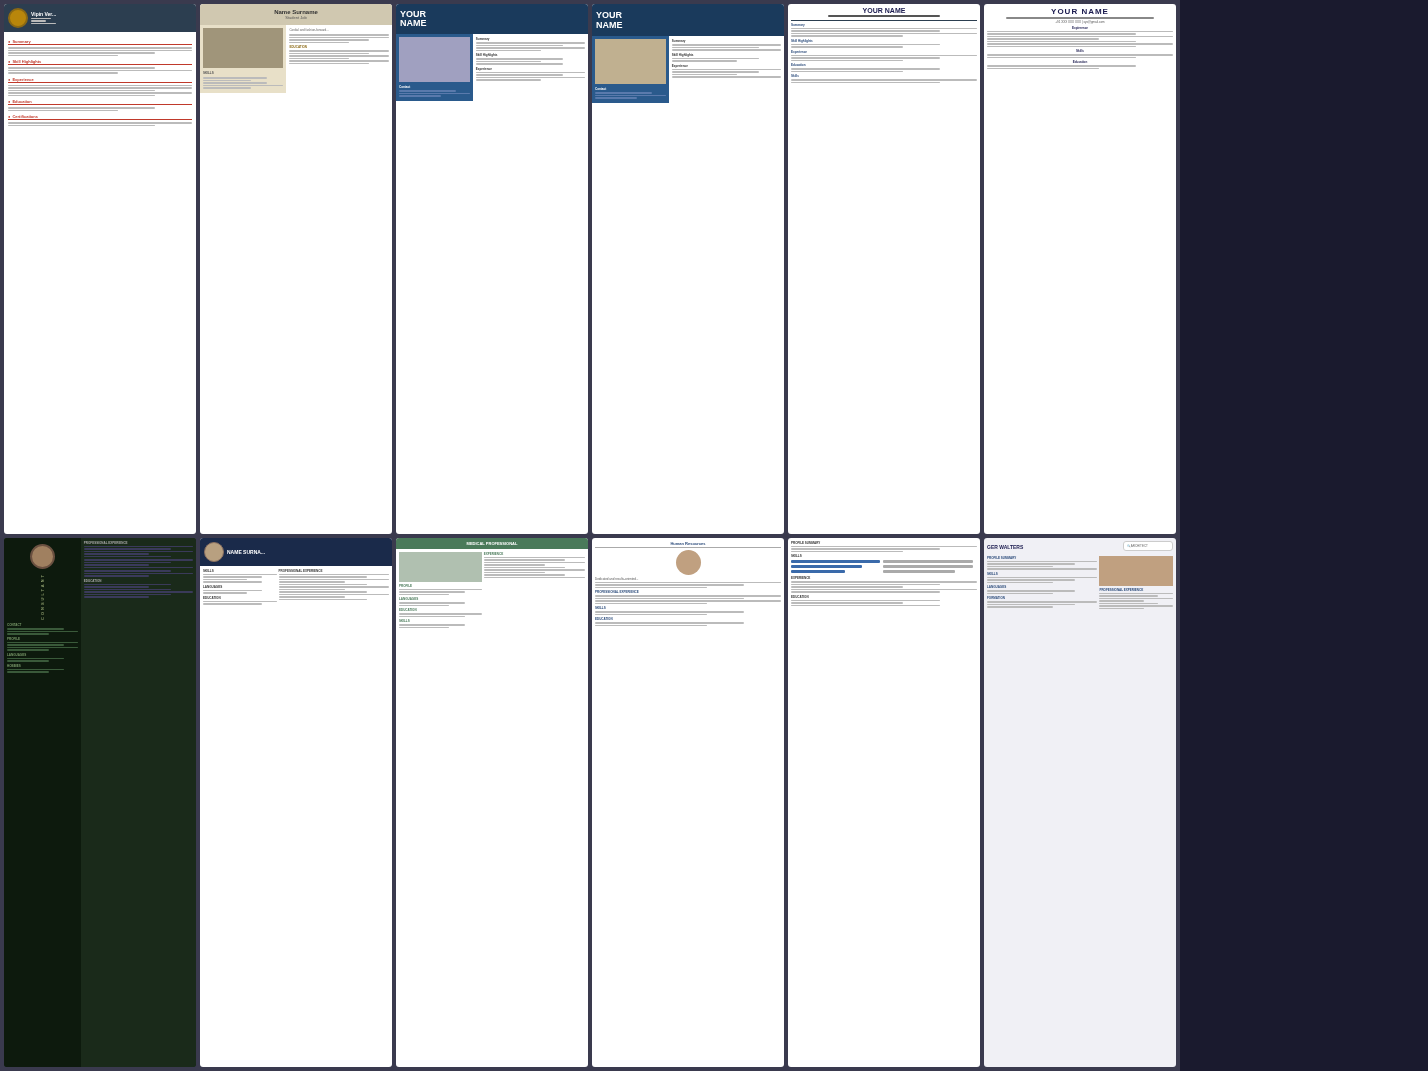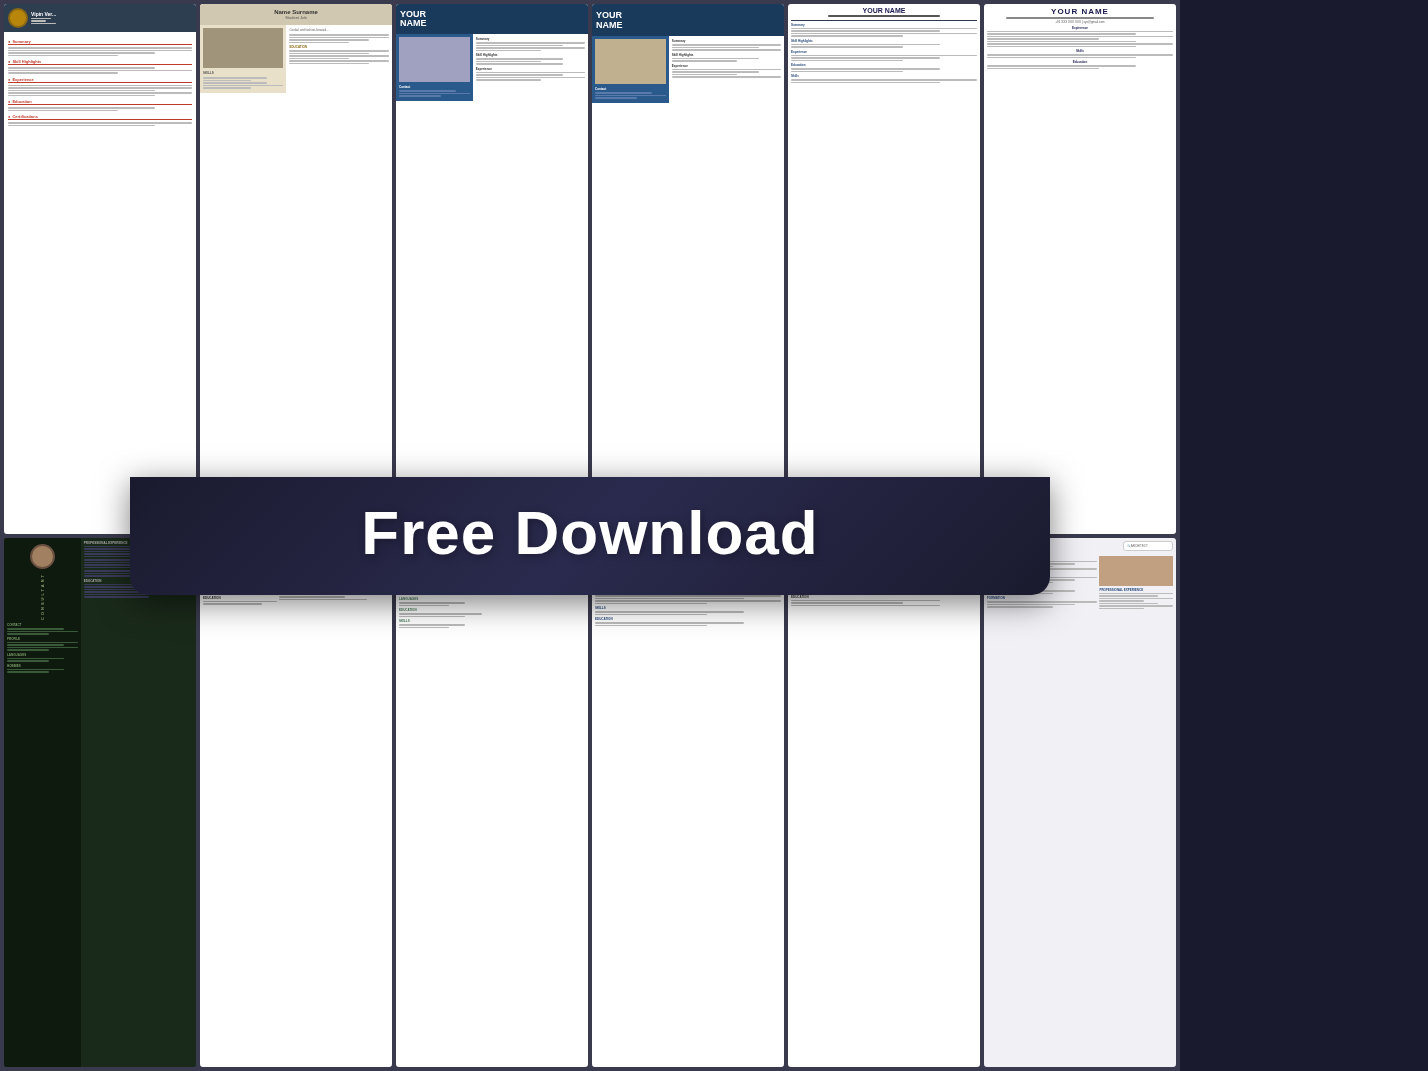--- a/index.html
+++ b/index.html
@@ -649,18 +649,15 @@
           <div class="mini-text w80"></div>
           <div class="mini-text w100"></div>
           <div class="mini-text w60"></div>
         </div>
       </div>
     </div>
 
   </div>
 
   <div class="overlay-banner">
-    <div class="banner-subtitle">
-      <div class="banner-subtitle-text">Free Download</div>
-    </div>
   </div>
 
 </div>
 
 </body></html>

